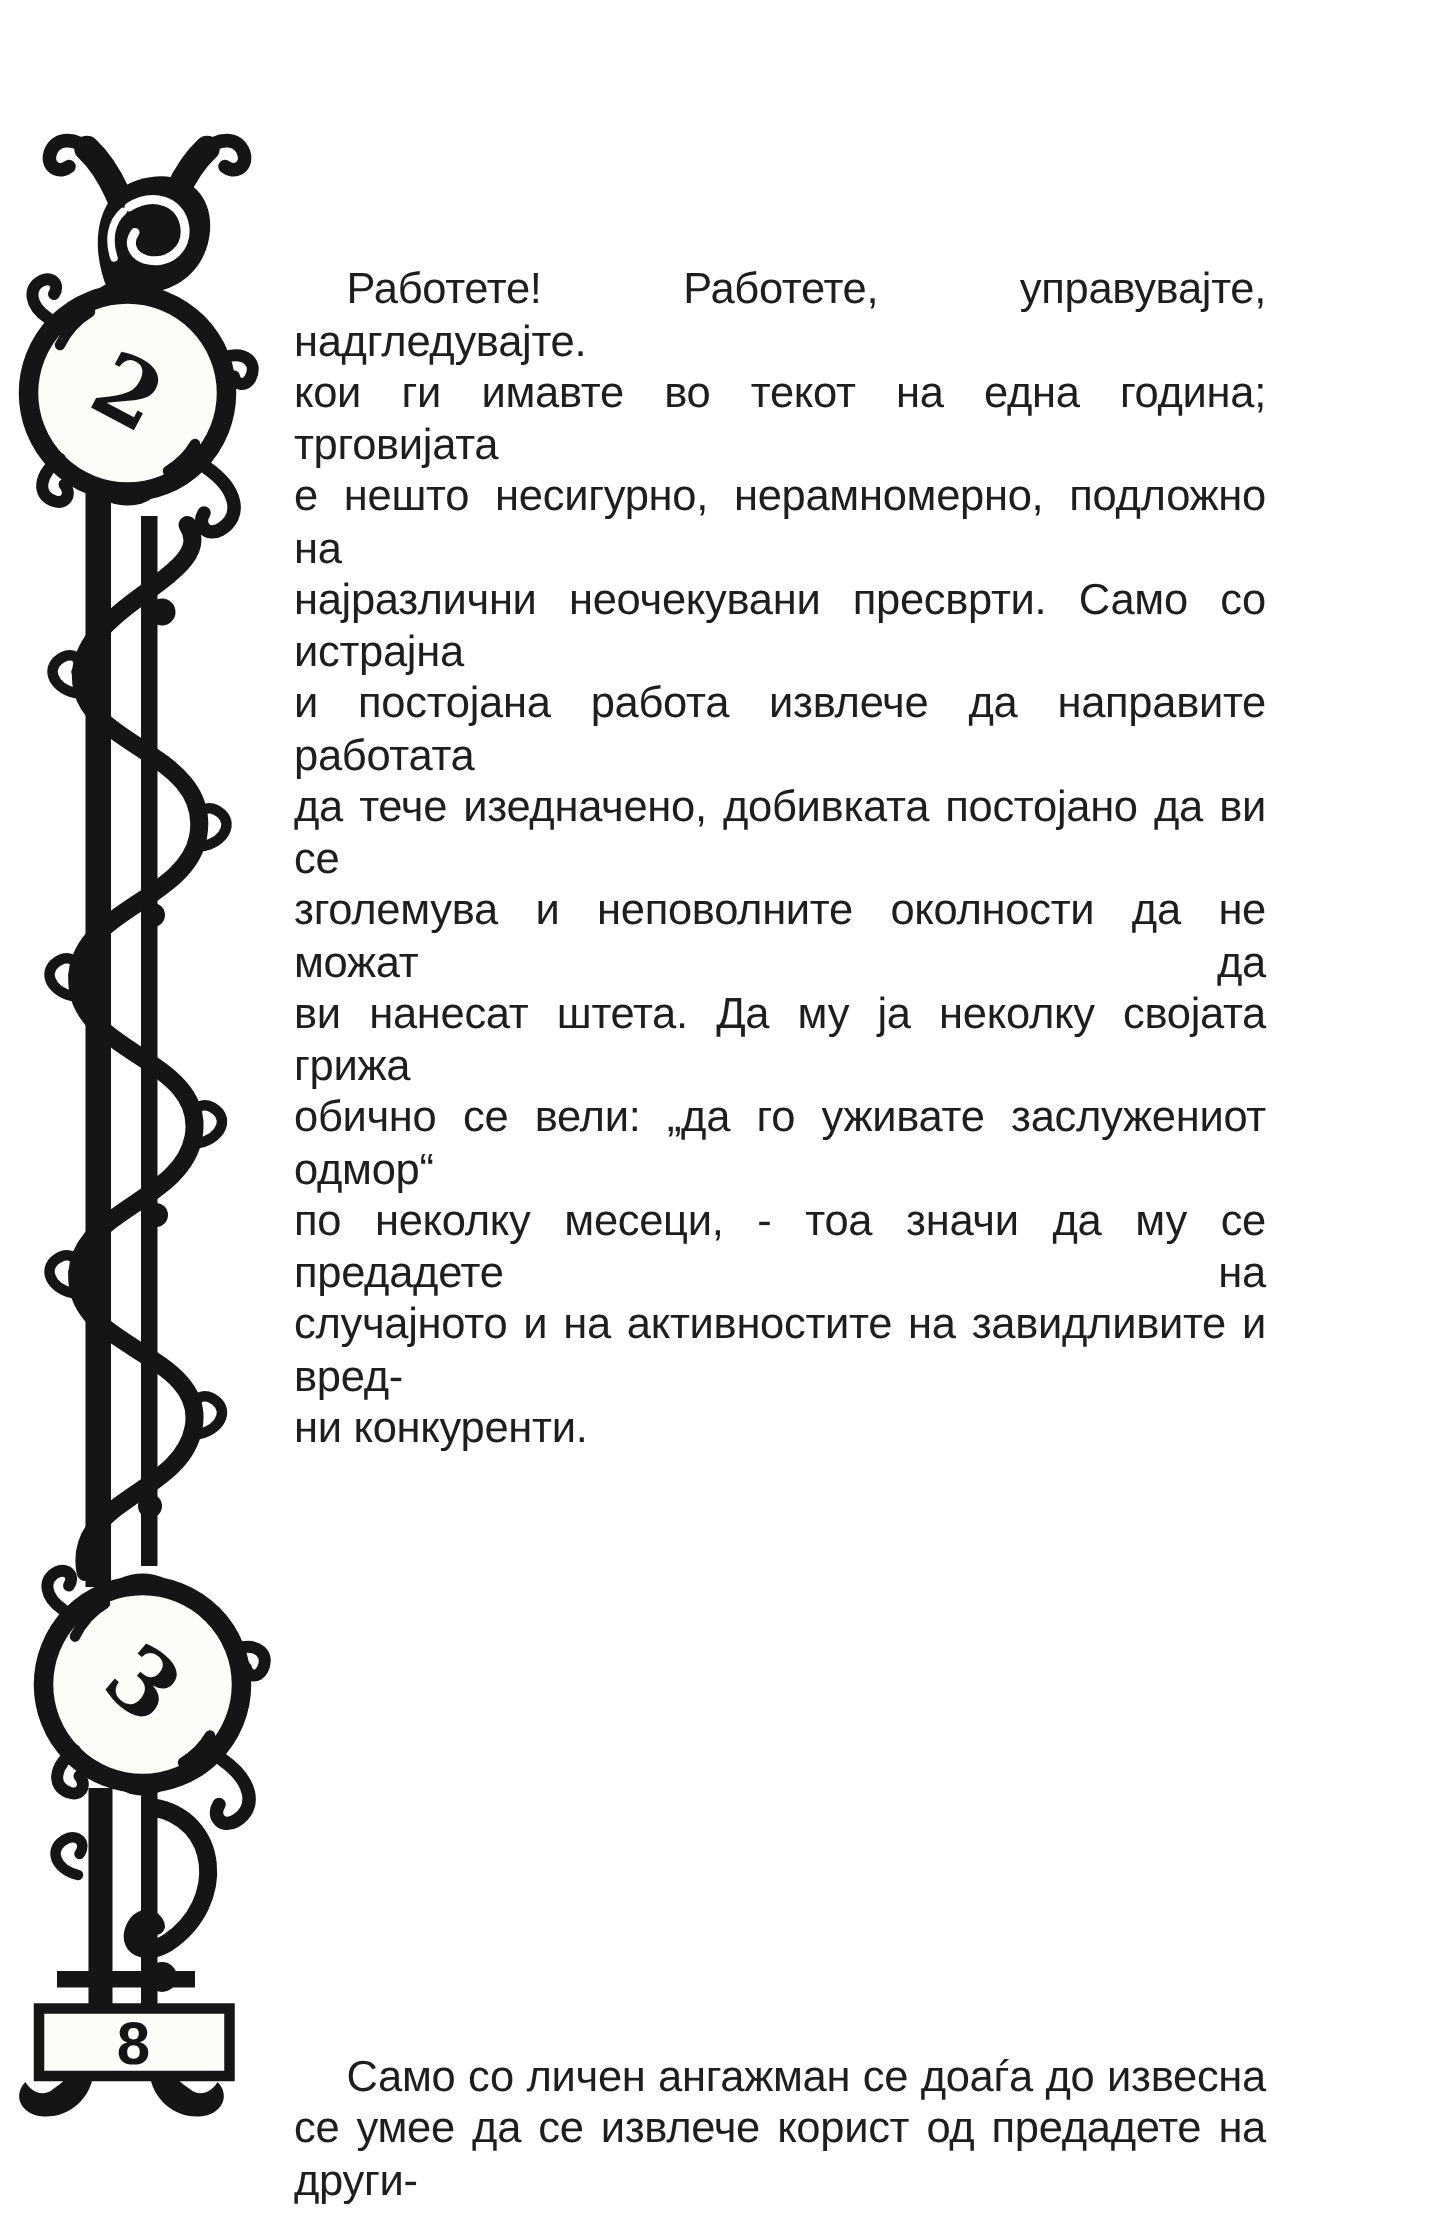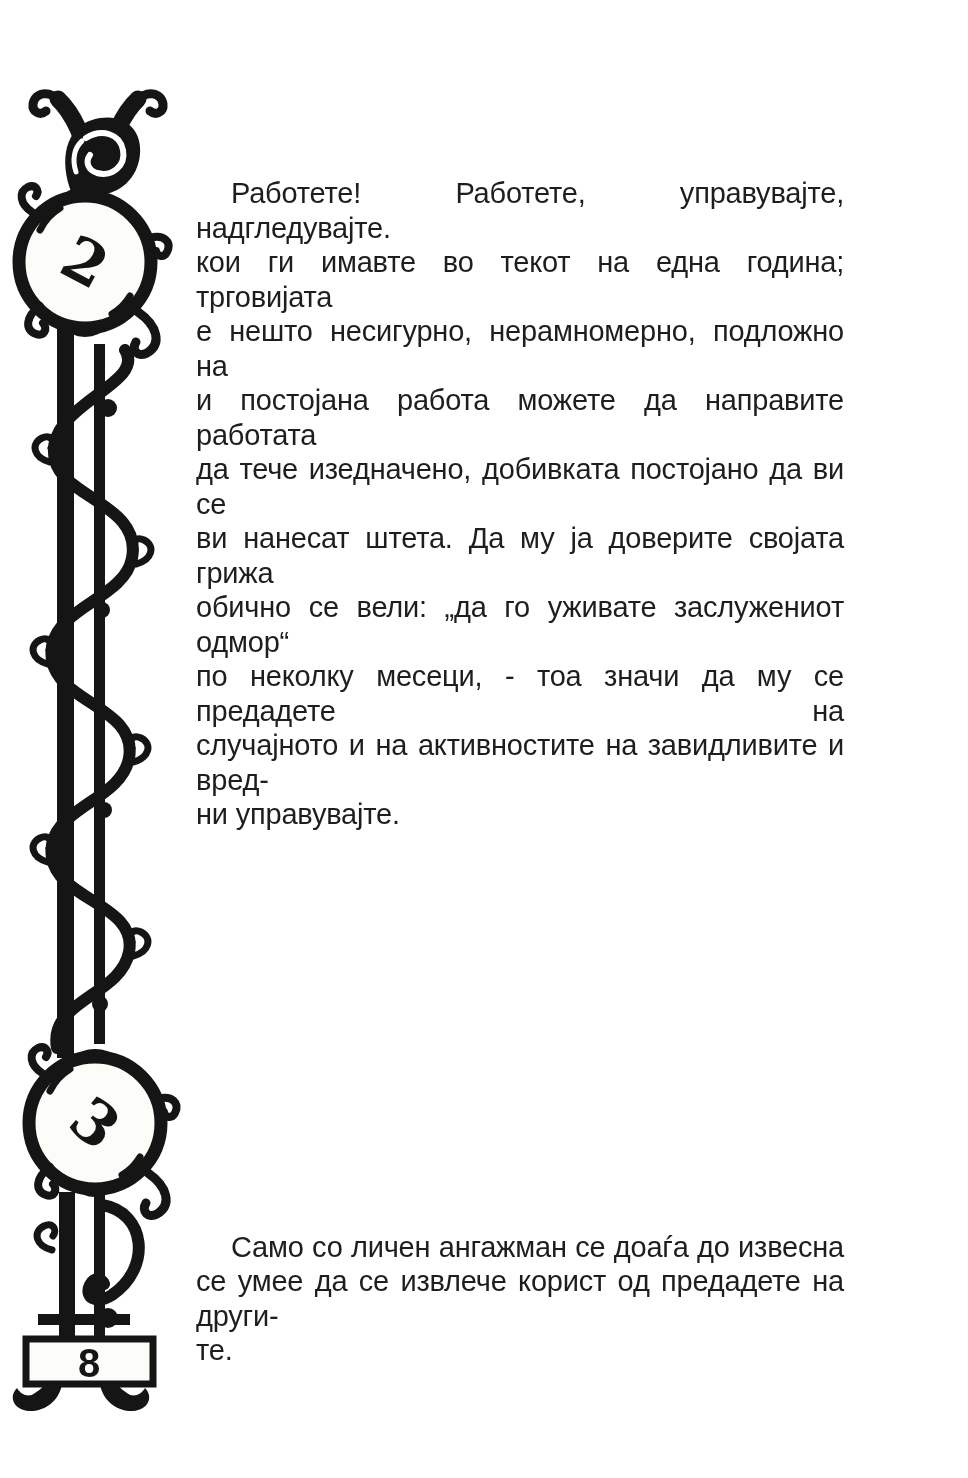--- a/index.html
+++ b/index.html
@@ -125,27 +125,29 @@
         <path d="M 100 1384 C 102 1399 116 1412 133 1411 C 148 1410 154 1397 145 1388 C 141 1395 133 1398 127 1393 C 121 1389 118 1386 118 1384 Z"></path>
       </g>
     </g>
   </svg>
 
   <div class="text-col" id="text-col">
       <div class="para">
         <div class="line indent">Работете! Работете, управувајте, надгледувајте.</div>
         <div class="line">кои ги имавте во текот на една година; трговијата</div>
         <div class="line">е нешто несигурно, нерамномерно, подложно на</div>
-        <div class="line">и постојана работа можете да направите работата</div>
+        <div class="line">најразлични неочекувани пресврти. Само со истрајна</div>
+        <div class="line">и постојана работа извлече да направите работата</div>
         <div class="line">да тече изедначено, добивката постојано да ви се</div>
-        <div class="line">ви нанесат штета. Да му ја доверите својата грижа</div>
+        <div class="line">зголемува и неповолните околности да не можат да</div>
+        <div class="line">ви нанесат штета. Да му ја неколку својата грижа</div>
         <div class="line">обично се вели: „да го уживате заслужениот одмор“</div>
         <div class="line">по неколку месеци, - тоа значи да му се предадете на</div>
         <div class="line">случајното и на активностите на завидливите и вред-</div>
-        <div class="line lastline">ни управувајте.</div>
+        <div class="line lastline">ни конкуренти.</div>
       </div>
       <div class="para">
         <div class="line indent">Само со личен ангажман се доаѓа до извесна</div>
         <div class="line">се умее да се извлече корист од предадете на други-</div>
         <div class="line lastline">те.</div>
       </div>
     </div>
 </div>
 
 </body></html>

